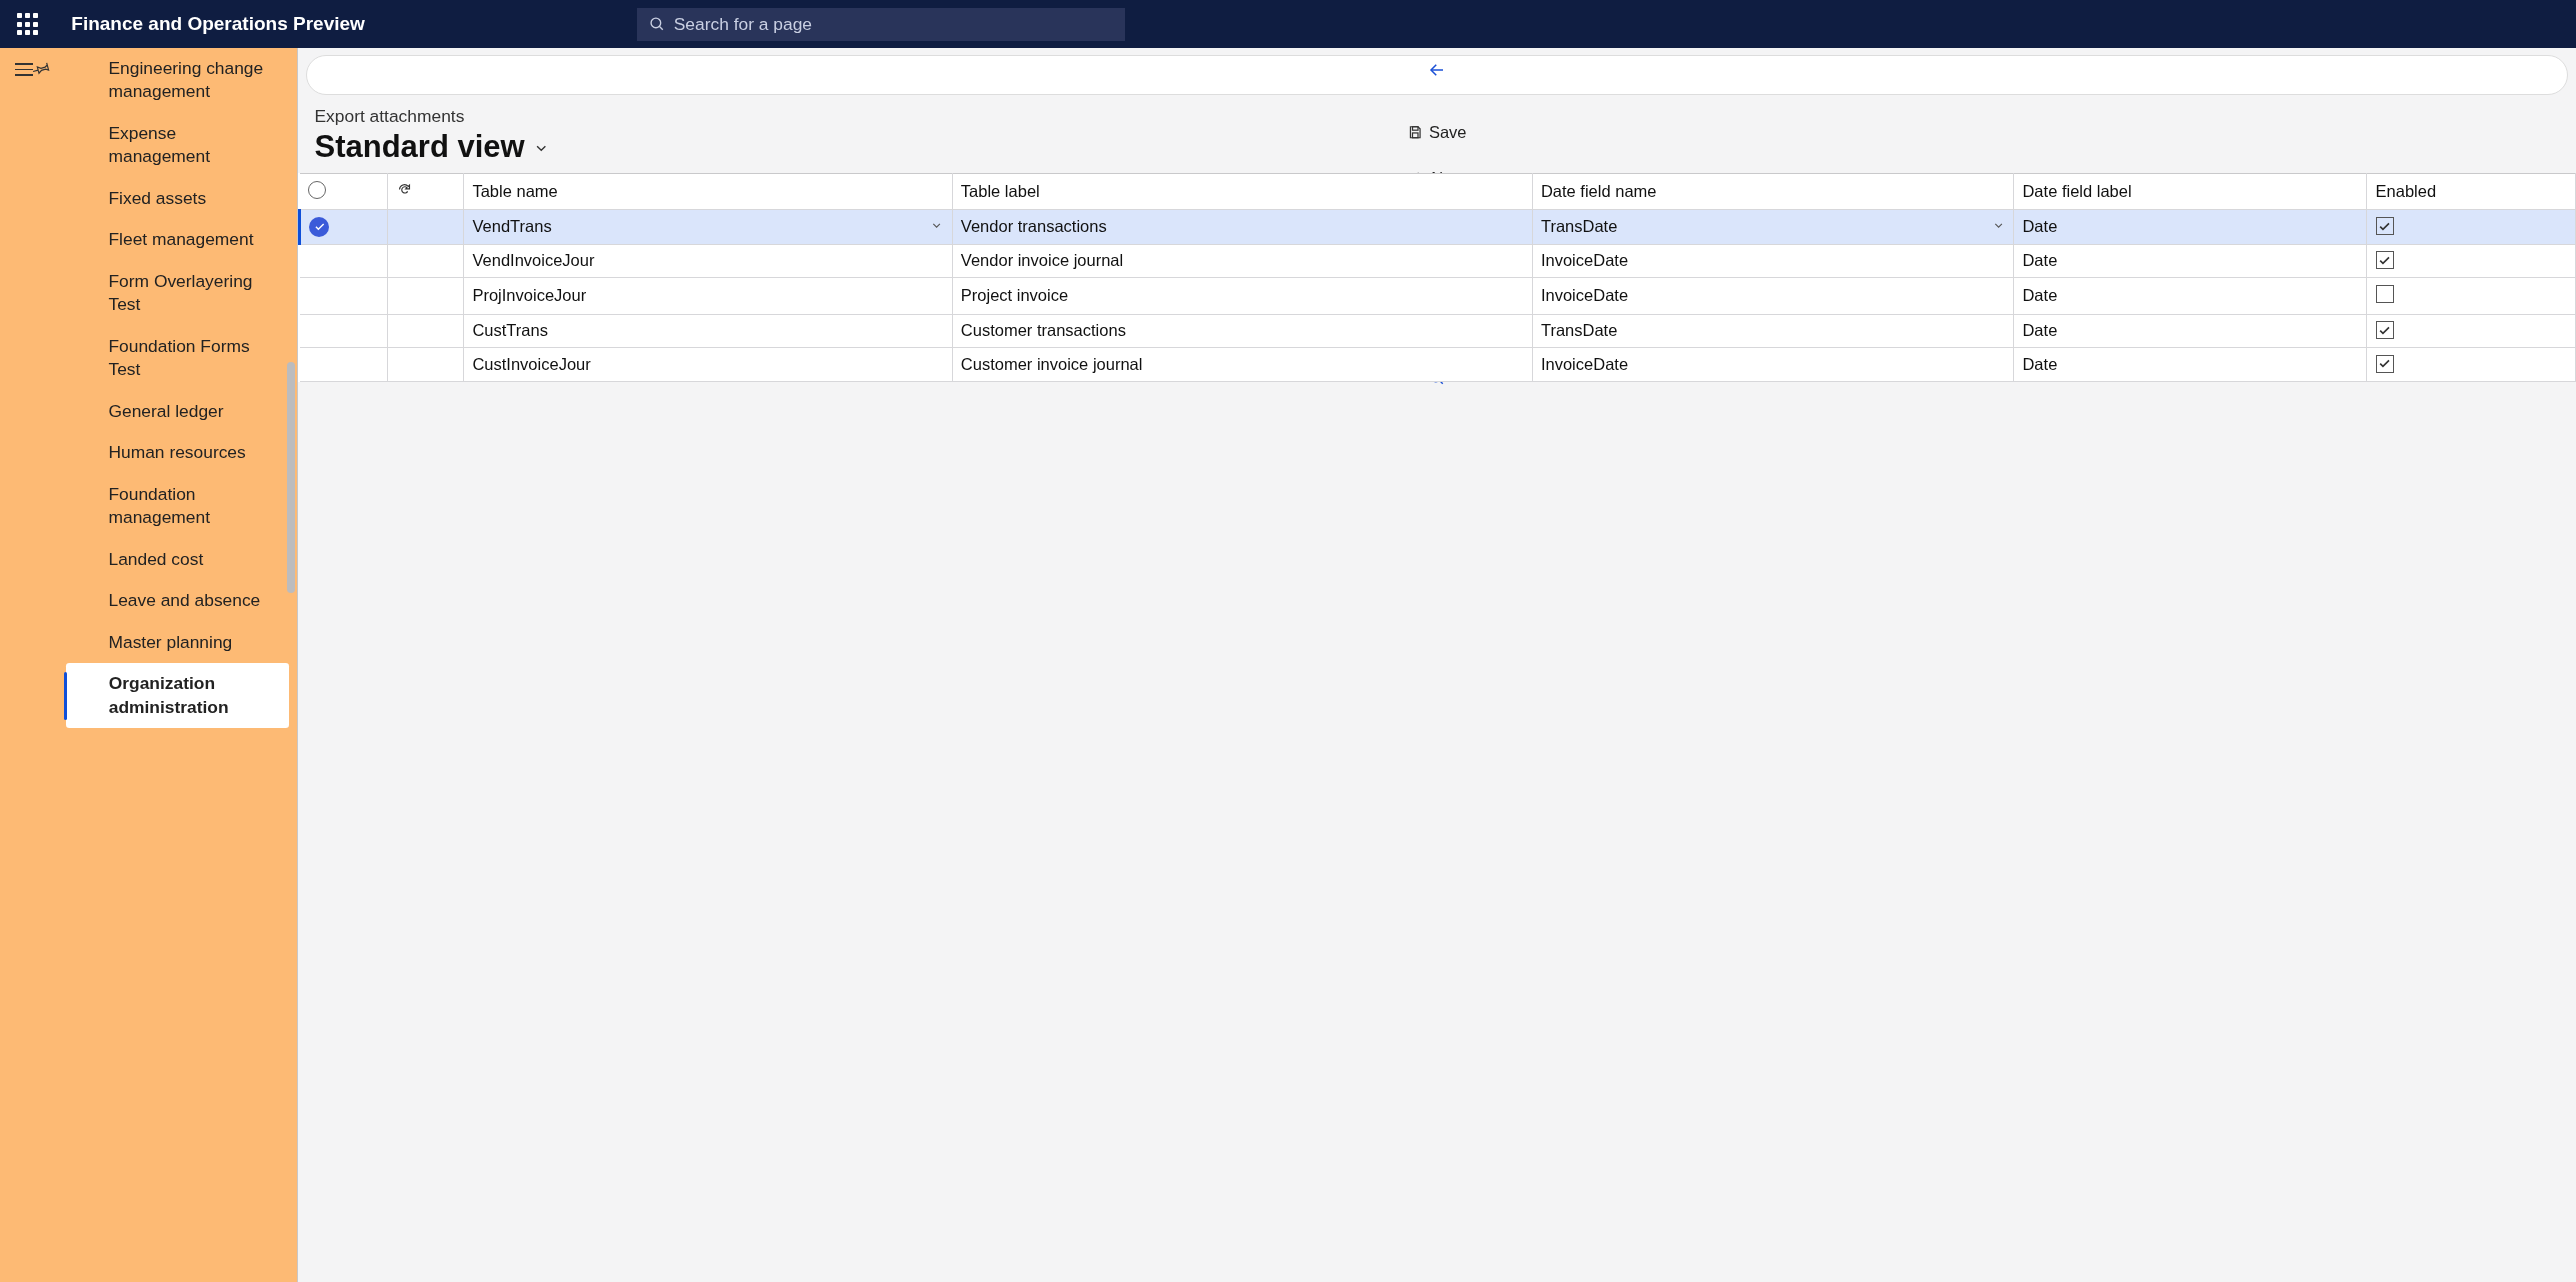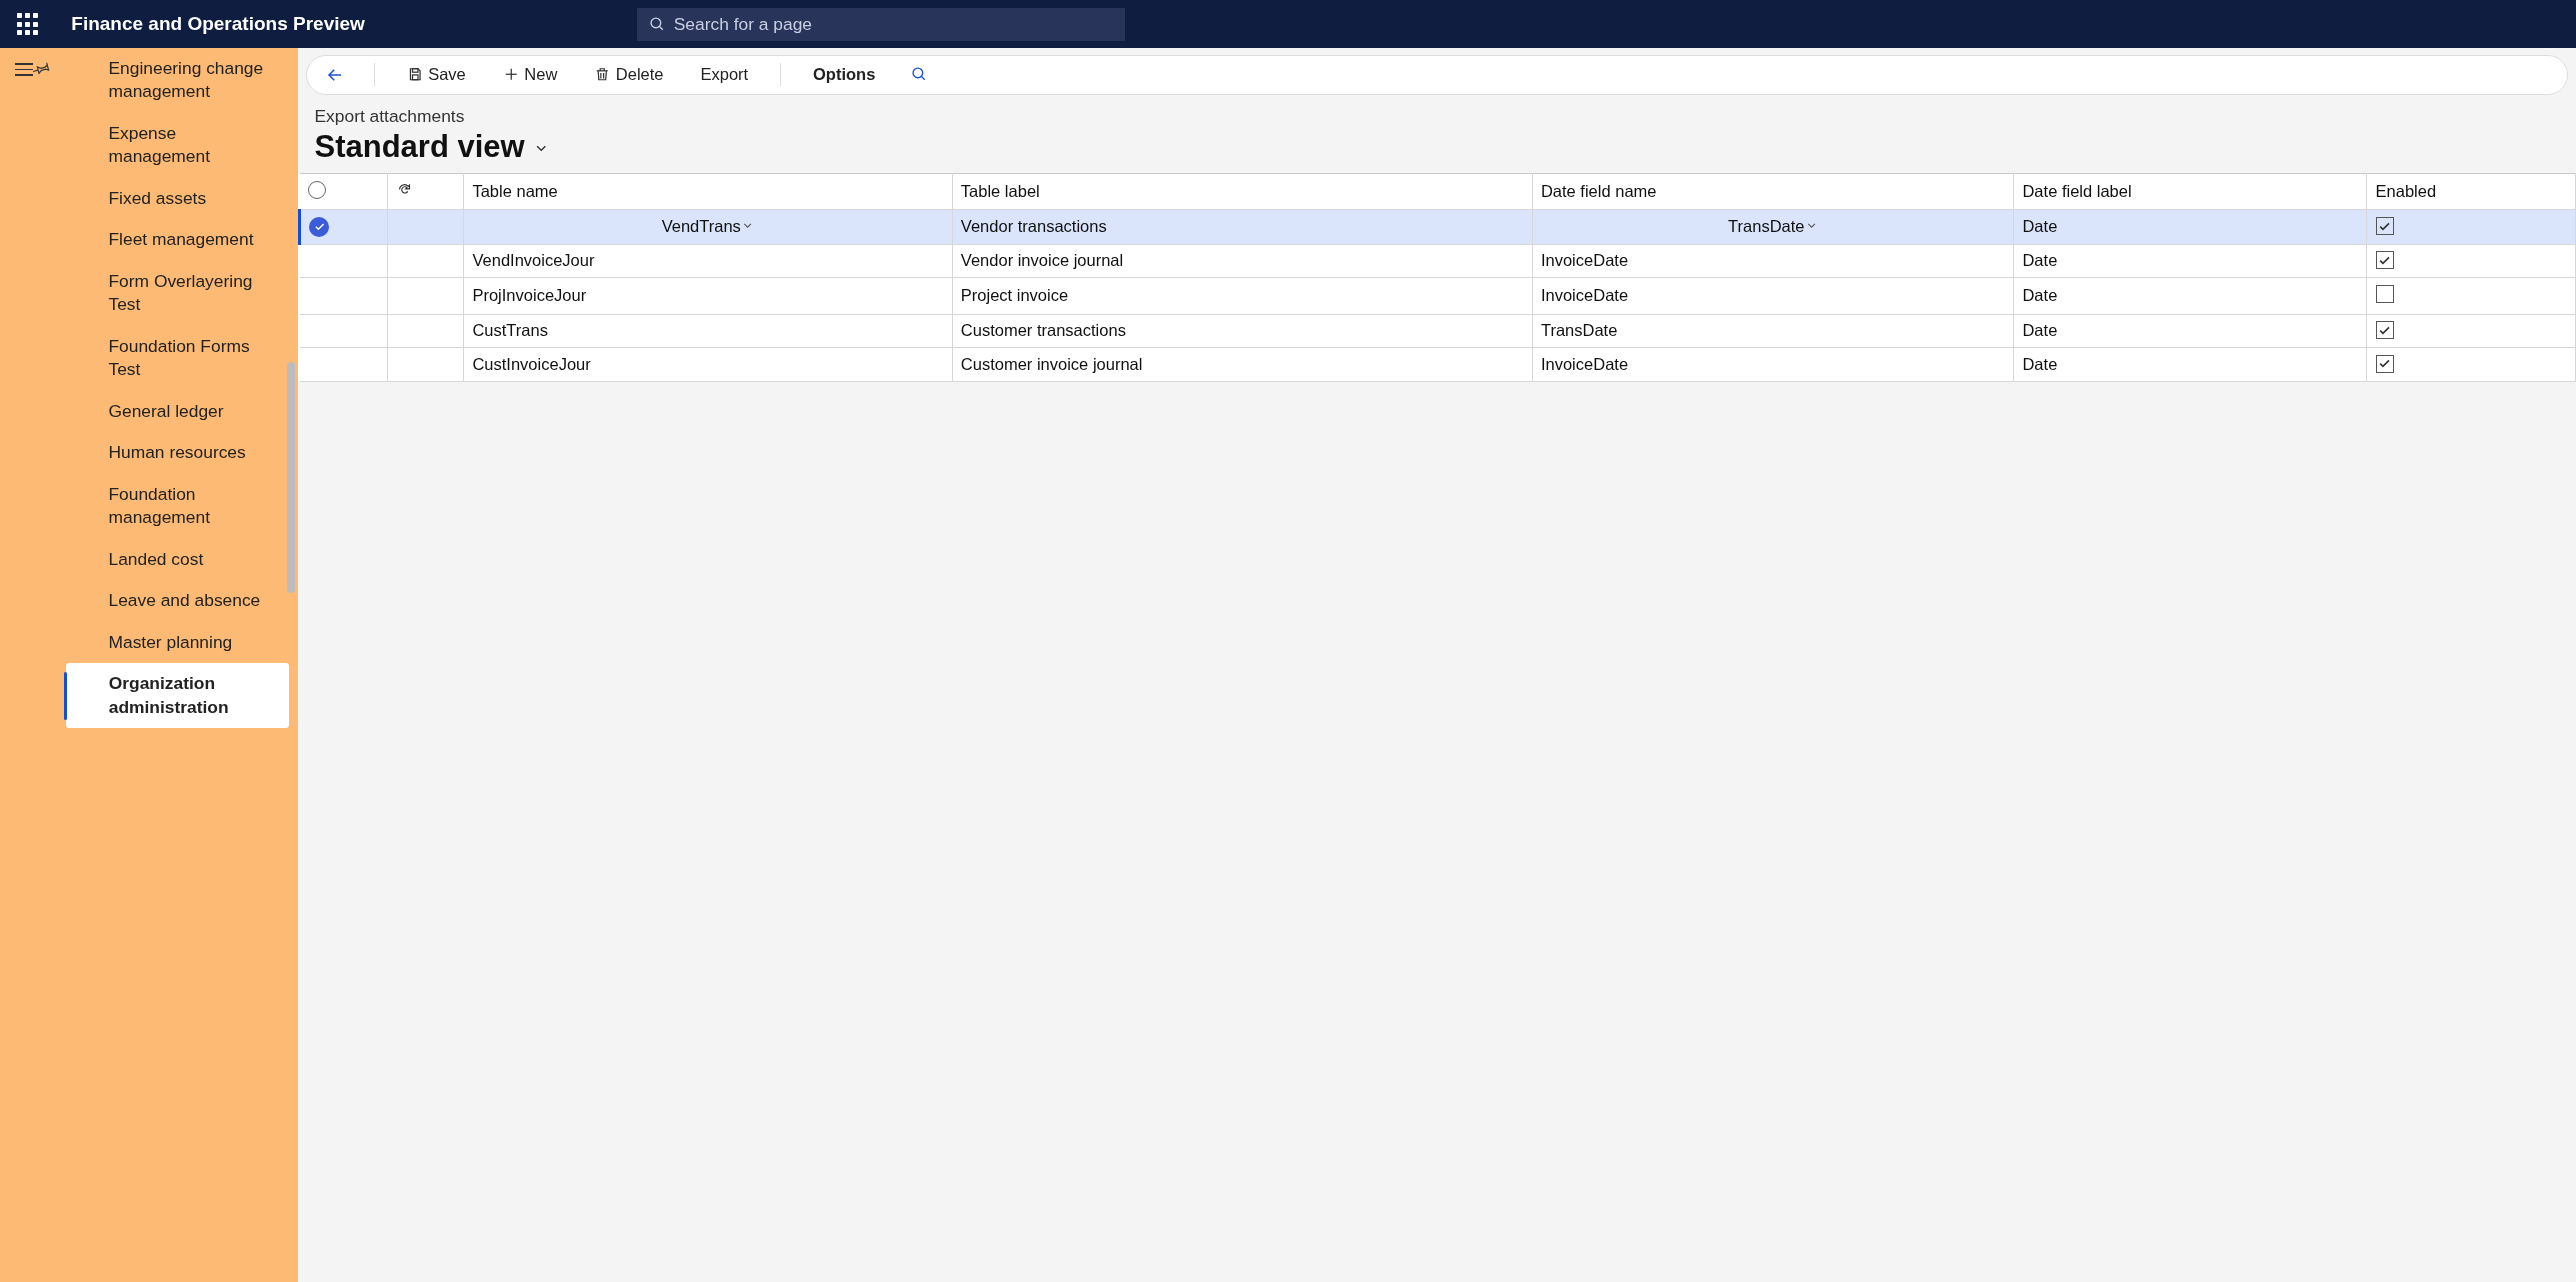--- a/index.html
+++ b/index.html
@@ -140,20 +140,21 @@
     .action-bar {
       margin: 6.6px 8.3px 0 8.3px;
       background: #fff;
       border: 0.8px solid #ddd;
       border-radius: 20px;
       height: 40px;
       display: flex;
       align-items: center;
       padding: 0 10px;
       gap: 17px;
+      flex-direction: column;
     }
     .action-bar .sep {
       width: 0.8px; height: 23px; background: #ddd; margin: 0 5px;
     }
     .ab-btn {
       display: flex;
       align-items: center;
       gap: 5px;
       padding: 5px 10px;
       font-size: 16.5px;
@@ -249,21 +250,21 @@
       background: #dae5fb;
     }
     tr.selected {
       position: relative;
     }
     tr.selected td.col-mark {
       border-left: 3.3px solid #0f4fd9;
     }
 
     .cell-with-chev {
-      display: flex; justify-content: center; align-items: center;
+      display: flex; justify-content: space-between; align-items: center;
     }
 
     .chk {
       width: 18px; height: 18px; border: 1.7px solid #555; display: inline-flex;
       align-items: center; justify-content: center;
     }
     .chk.checked svg { display: block; }
     .chk svg { display: none; }
 
     .refresh-ico { display: inline-flex; }

